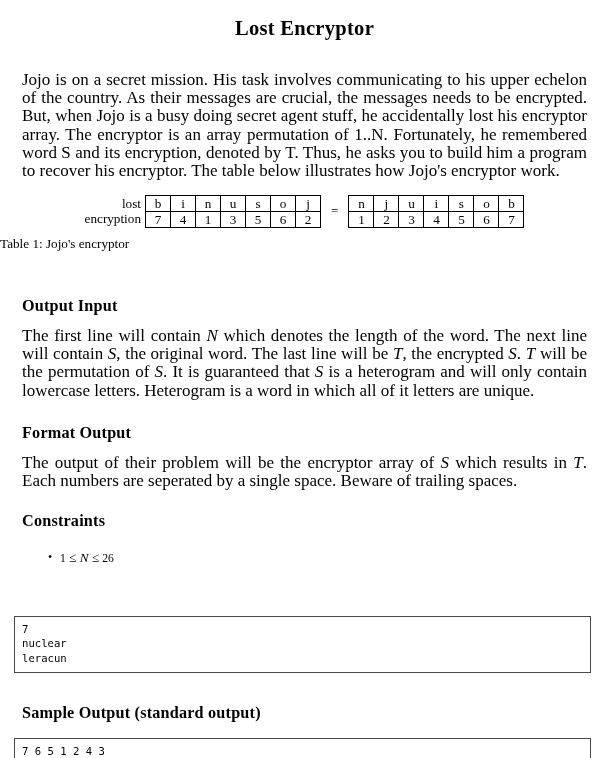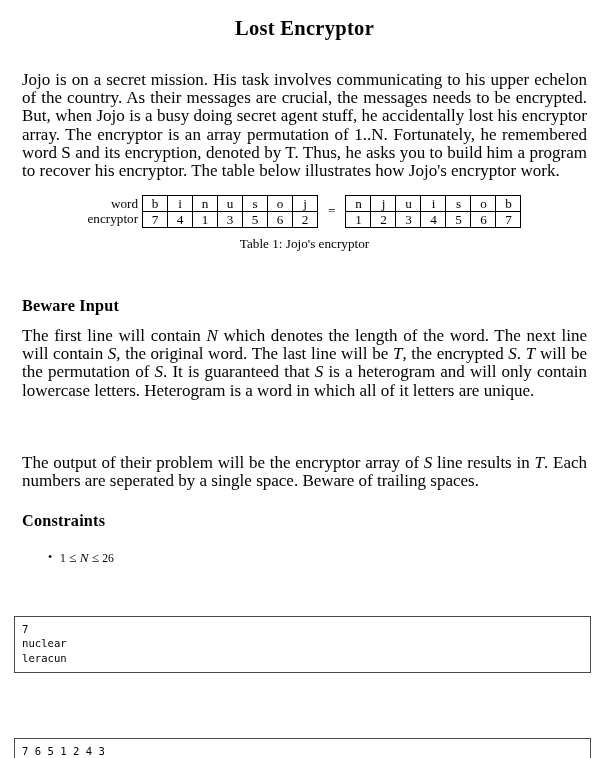--- a/index.html
+++ b/index.html
@@ -105,21 +105,21 @@
     font-family: "Liberation Serif", "DejaVu Serif", serif;
   }
   .eq-sign {
     padding: 0 10px;
     font-size: 13.2px;
   }
   .table-caption {
     position: absolute;
     left: 0;
     width: 609px;
-    text-align: center;
+    text-align: left;
     font-size: 13.2px;
     line-height: 16px;
   }
 
   
   ul.constraints {
     position: absolute;
     left: 22px;
     margin: 8px;
     padding: 0 0 0 30px;
@@ -167,22 +167,22 @@
 <div class="page">
 
   <h1 class="doc-title">Lost Encryptor</h1>
 
   <p class="body-text" style="top:55px;">Jojo is on a secret mission. His task involves communicating to his upper echelon of the country. As their messages are crucial, the messages needs to be encrypted. But, when Jojo is a busy doing secret agent stuff, he accidentally lost his encryptor array. The encryptor is an array permutation of 1..N. Fortunately, he remembered word S and its encryption, denoted by T. Thus, he asks you to build him a program to recover his encryptor. The table below illustrates how Jojo's encryptor work.</p>
 
   <div class="table-block" style="top:178px;">
     <div class="enc-wrap">
 
       <div class="row-labels">
-        <span>word</span>
-        <span>encryptor</span>
+        <span>lost</span>
+        <span>encryption</span>
       </div>
 
       <table class="enc">
         <tbody>
           <tr>
             <td>b</td>
             <td>i</td>
             <td>n</td>
             <td>u</td>
             <td>s</td>
@@ -224,34 +224,36 @@
             <td>7</td>
           </tr>
         </tbody>
       </table>
 
     </div>
   </div>
 
   <div class="table-caption" style="top:220px;">Table 1: Jojo's encryptor</div>
 
-  <h2 class="section-heading" style="top:281px;">Beware Input</h2>
+  <h2 class="section-heading" style="top:281px;">Output Input</h2>
 
   <p class="body-text" style="top:311px;"><span>The first line will contain </span><span class="it">N</span><span> which denotes the length of the word. The next line will contain </span><span class="it">S</span><span>, the original word. The last line will be </span><span class="it">T</span><span>, the encrypted </span><span class="it">S</span><span>. </span><span class="it">T</span><span> will be the permutation of </span><span class="it">S</span><span>. It is guaranteed that </span><span class="it">S</span><span> is a heterogram and will only contain lowercase letters. Heterogram is a word in which all of it letters are unique.</span></p>
 
-
-  <p class="body-text" style="top:438px;"><span>The output of their problem will be the encryptor array of </span><span class="it">S</span><span> line results in </span><span class="it">T</span><span>. Each numbers are seperated by a single space. Beware of trailing spaces.</span></p>
+  <h2 class="section-heading" style="top:408px;">Format Output</h2>
+
+  <p class="body-text" style="top:438px;"><span>The output of their problem will be the encryptor array of </span><span class="it">S</span><span> which results in </span><span class="it">T</span><span>. Each numbers are seperated by a single space. Beware of trailing spaces.</span></p>
 
   <h2 class="section-heading" style="top:496px;">Constraints</h2>
 
   <ul class="constraints" style="top:525px;">
     <li><span class="math"><span class="num">1</span> <span>≤</span> <span class="v">N</span> <span>≤</span> <span class="num">26</span></span></li>
   </ul>
 
 
   <div class="code-box" style="top:600px; height:57px;">7
 nuclear
 leracun</div>
 
+  <h2 class="section-heading" style="top:688px;">Sample Output (standard output)</h2>
 
   <div class="code-box" style="top:722px; height:27px;">7 6 5 1 2 4 3</div>
 
 </div>
 
 </body></html>

